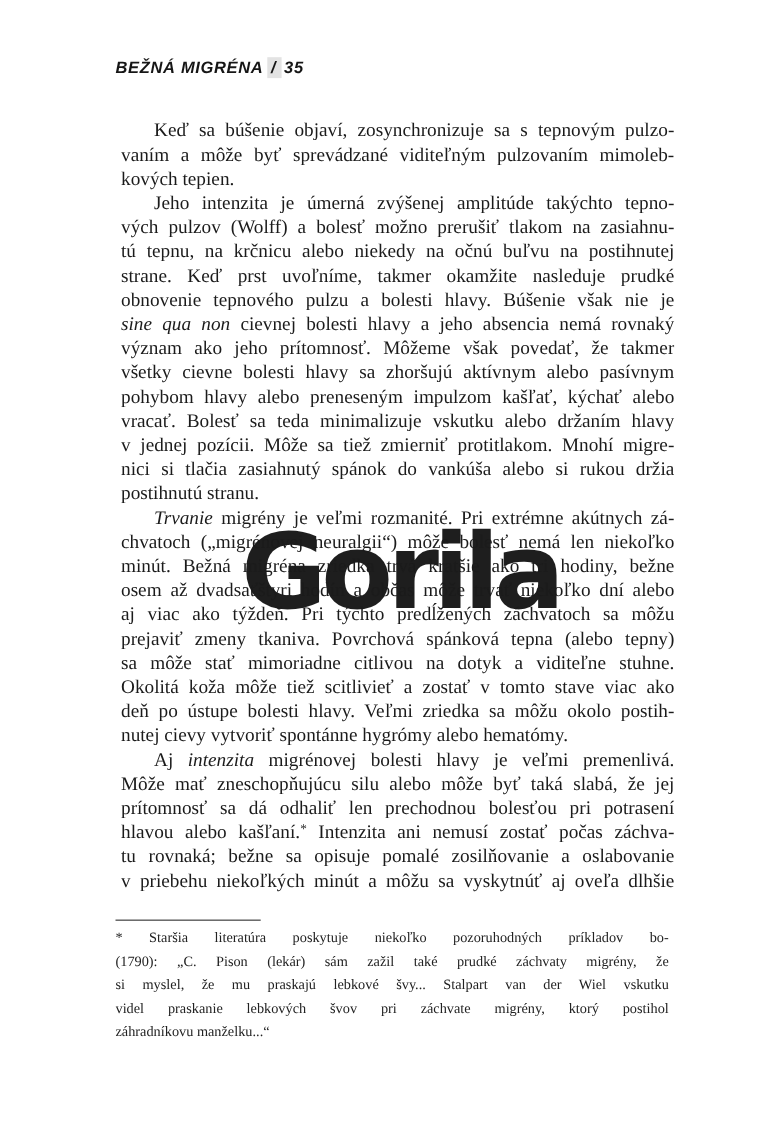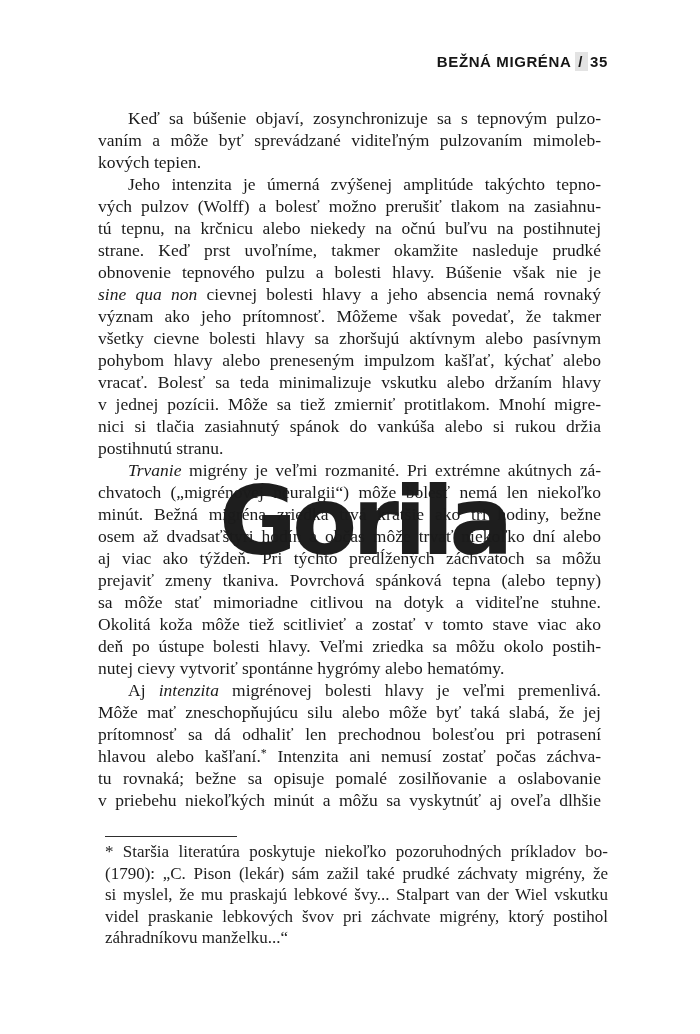--- a/index.html
+++ b/index.html
@@ -8,28 +8,28 @@
     background: #ffffff;
     position: relative;
     overflow: hidden;
     font-family: "Liberation Serif", serif;
   }
   .page { position: absolute; inset: 0; background: #ffffff; }
 
   .header {
     position: absolute;
     top: 53px; left: 105px; width: 503px;
-    text-align: right;
     font-family: "Liberation Sans", sans-serif;
     font-weight: bold;
     font-size: 15px;
     letter-spacing: 0.6px;
     color: #161616;
     white-space: nowrap;
     z-index: 2;
+    font-style: italic;
   }
   .header .sep {
     background: #e3e3e3;
     padding: 1px 5px 1px 3px;
     margin: 0 2px 0 4px;
   }
 
   .watermark {
     position: absolute;
     left: 219px; top: 474px;
@@ -39,21 +39,21 @@
     font-size: 95px;
     line-height: 1;
     letter-spacing: -5px;
     color: #9e9e9e;
     opacity: 0.88;
     user-select: none;
   }
 
   .body-text {
     position: absolute;
-    left: 98px; top: 107px; width: 503px;
+    left: 110px; top: 107px; width: 503px;
     z-index: 1;
     font-size: 17.5px;
     color: #1b1b1b;
   }
   .tline {
     height: 22px;
     line-height: 22px;
     overflow: hidden;
     white-space: normal;
   }
@@ -65,21 +65,21 @@
   .footnote-rule {
     position: absolute;
     left: 105px; top: 836px; width: 132px;
     border-top: 1.5px solid #2e2e2e;
     z-index: 1;
   }
   .footnote {
     position: absolute;
     left: 105px; top: 841px; width: 503px;
     z-index: 1;
-    font-size: 17px;
+    font-size: 13px;
     color: #222222;
   }
   .footnote .tline { height: 21.5px; line-height: 21.5px; }
 </style>
 </head>
 <body>
 
 <div class="page">
 
   <div class="header">

